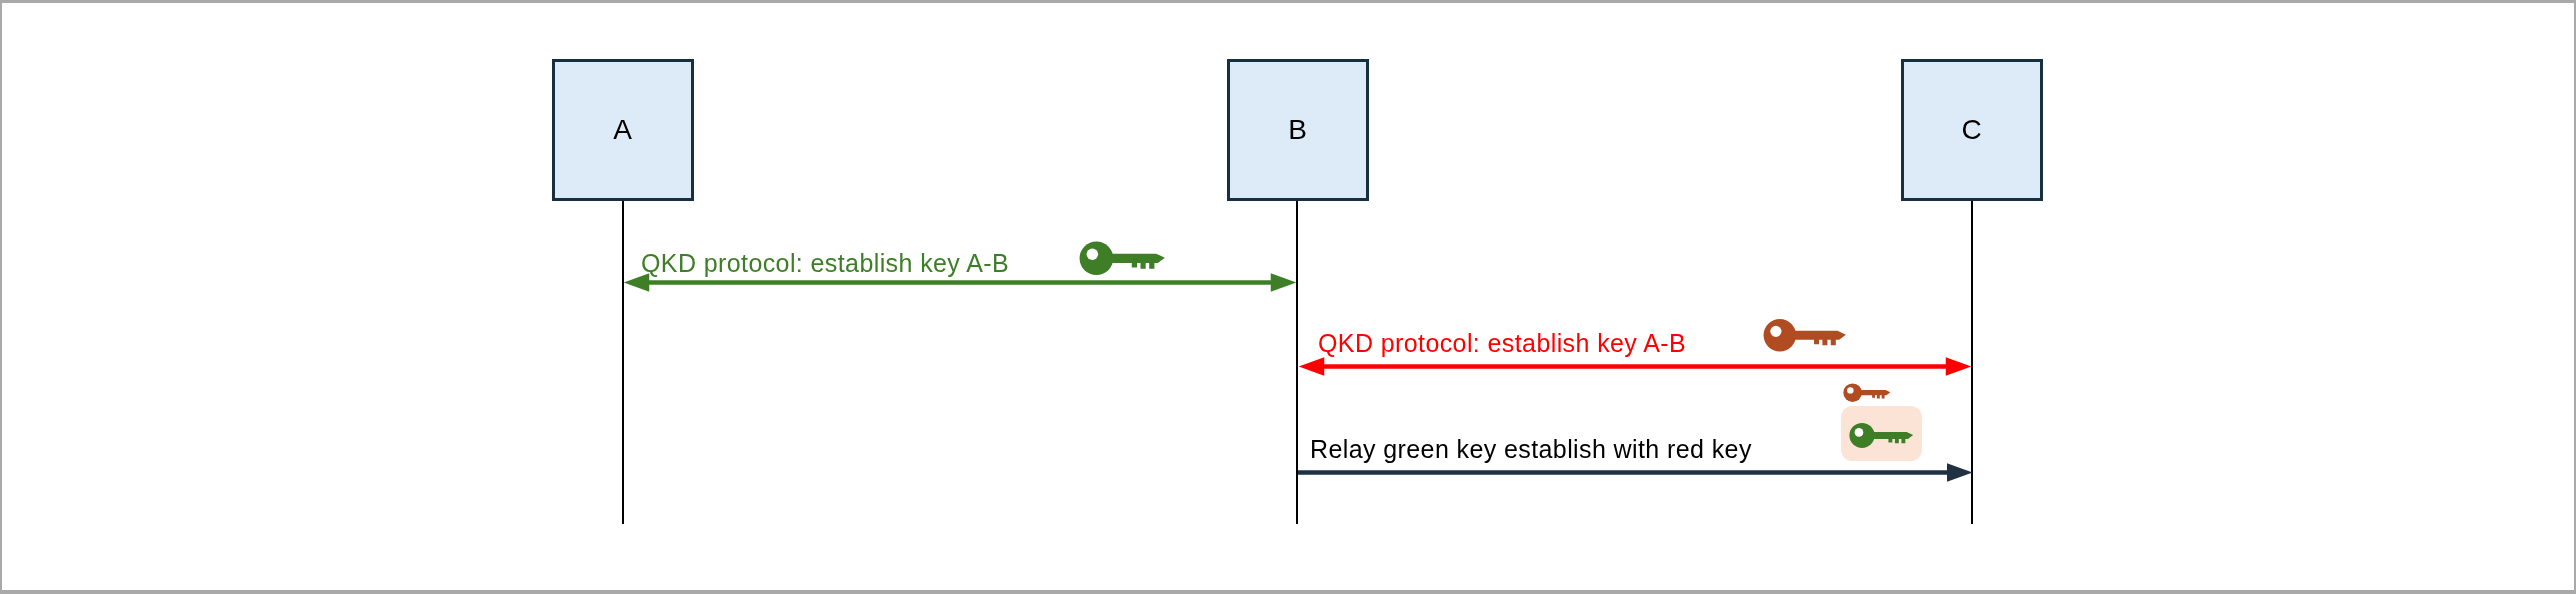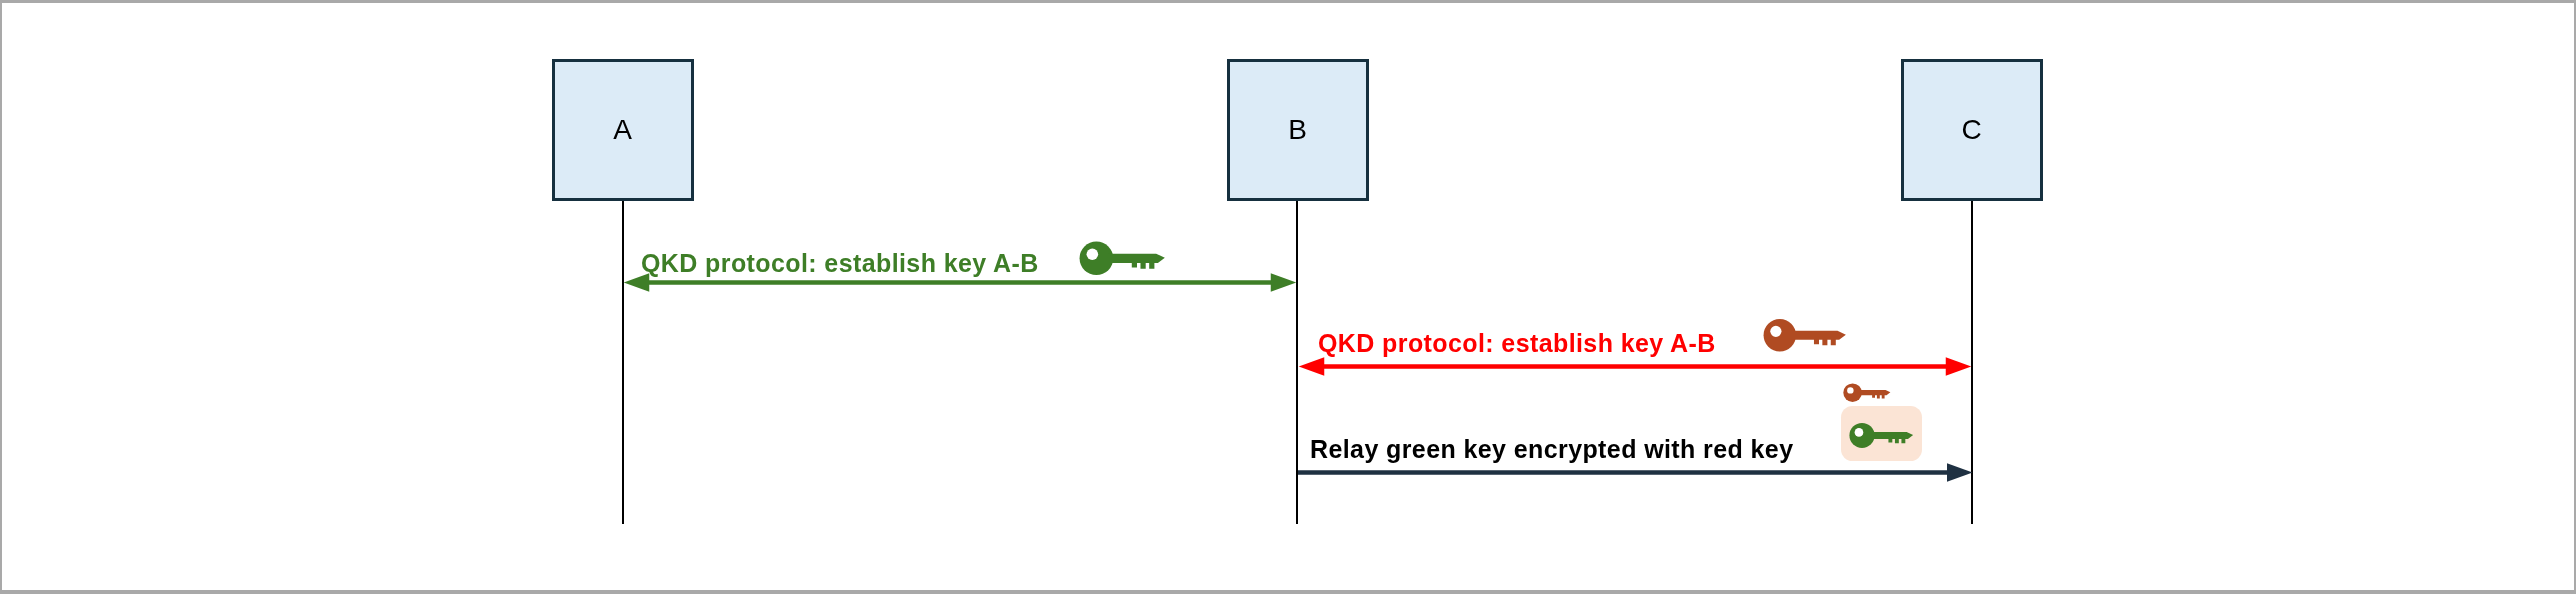--- a/index.html
+++ b/index.html
@@ -54,21 +54,20 @@
   .arrow { position: absolute; overflow: visible; }
   #arrow-green { left: 623px; top: 271px; }
   #arrow-red   { left: 1298px; top: 355px; }
   #arrow-relay { left: 1298px; top: 461px; }
   .msg-label {
     position: absolute;
     font-size: 25px;
     line-height: 28px;
     letter-spacing: 0.4px;
     white-space: nowrap;
-    font-weight: bold;
   }
   #label-green { left: 641px;  top: 249px; color: #3e7e27; }
   #label-red   { left: 1318px; top: 329px; color: #ff0000; }
   #label-relay { left: 1310px; top: 435px; color: #000000; }
   .key-svg { position: absolute; overflow: visible; }
   #key-green-ab   { left: 1079px; top: 239px; width: 87px; height: 38px; }
   #key-red-bc     { left: 1763px; top: 315px; width: 84px; height: 40px; }
   #key-red-small  { left: 1843px; top: 381px; width: 48px;  height: 23px; }
   #envelope {
     position: absolute;
@@ -137,21 +136,21 @@
   </svg>
   <div class="msg-label" id="label-red">QKD protocol: establish key A-B</div>
   <svg class="key-svg" id="key-red-bc" viewBox="0 0 150 65">
     <use href="#key-shape" fill="#b04b22"></use>
   </svg>
 
   <svg class="arrow" id="arrow-relay" width="676" height="23" viewBox="0 0 952 32">
     <line x1="0" y1="16" x2="918" y2="16" stroke-width="6" stroke="#1f3142"></line>
     <polygon points="950,16 914,3 914,29" fill="#1f3142"></polygon>
   </svg>
-  <div class="msg-label" id="label-relay">Relay green key encrypted with red key</div>
+  <div class="msg-label" id="label-relay">Relay green key establish with red key</div>
   <svg class="key-svg" id="key-red-small" viewBox="0 0 150 65">
     <use href="#key-shape" fill="#b04b22"></use>
   </svg>
   <div id="envelope">
     <svg id="key-green-relayed" viewBox="0 0 150 65">
       <use href="#key-shape" fill="#3e7e27"></use>
     </svg>
   </div>
 
 </div>

